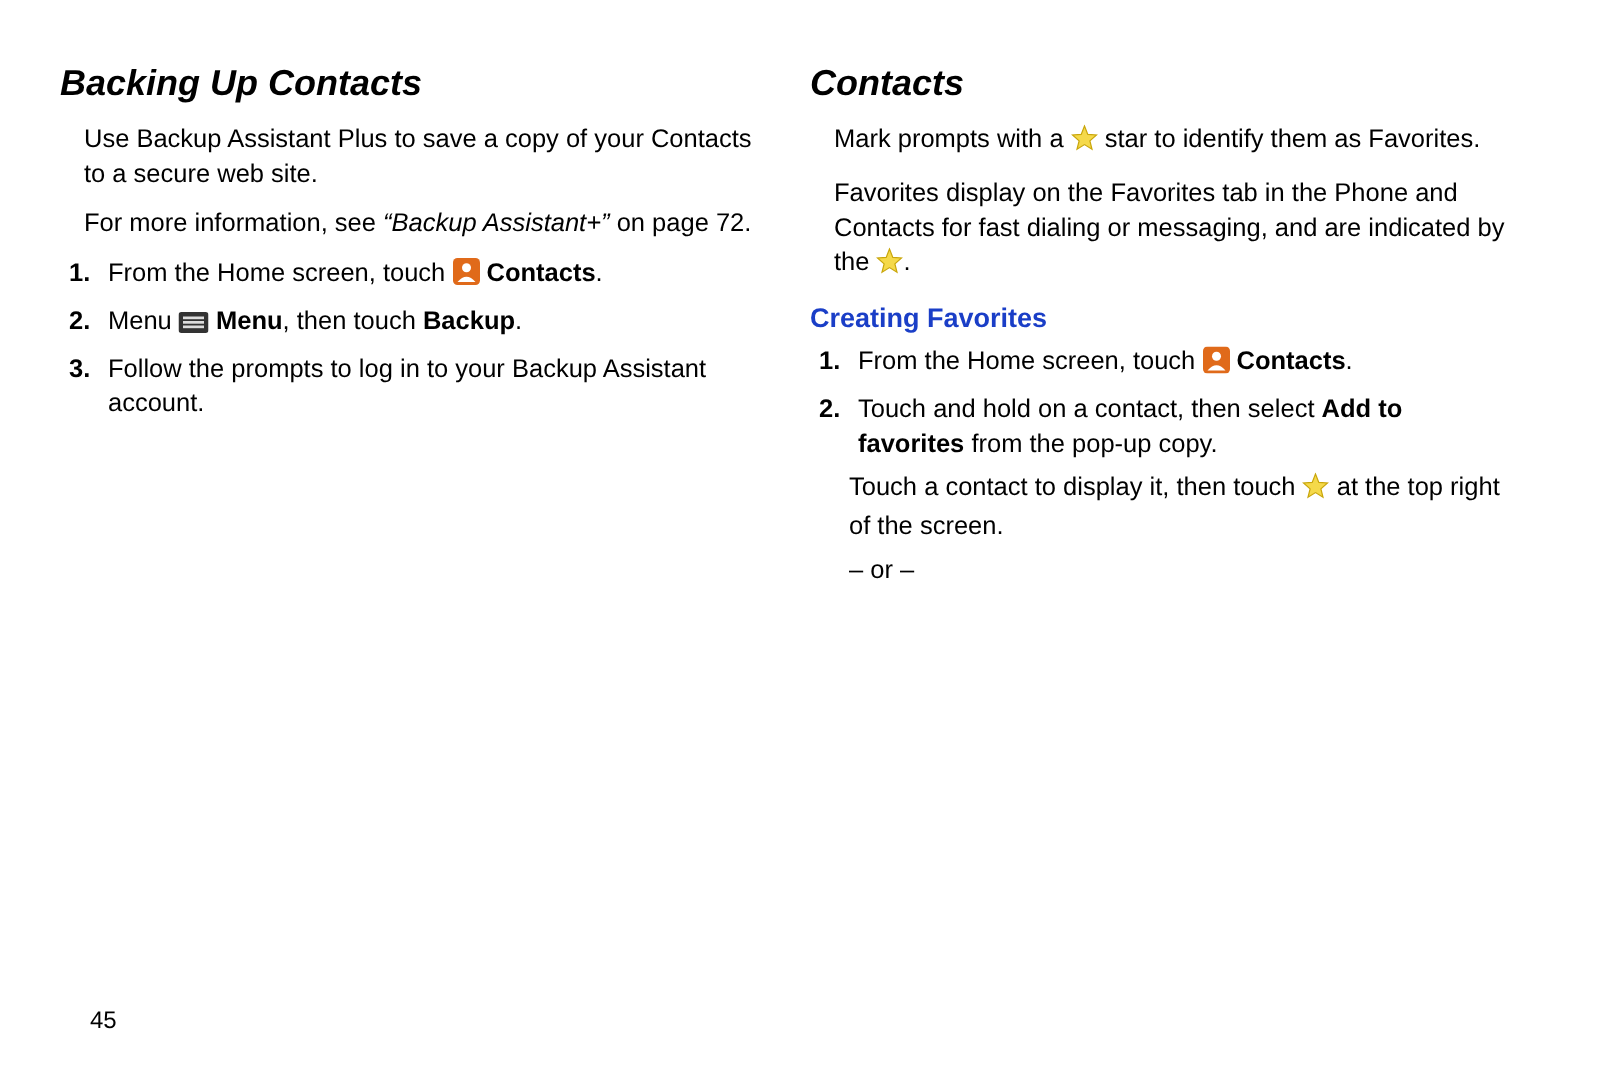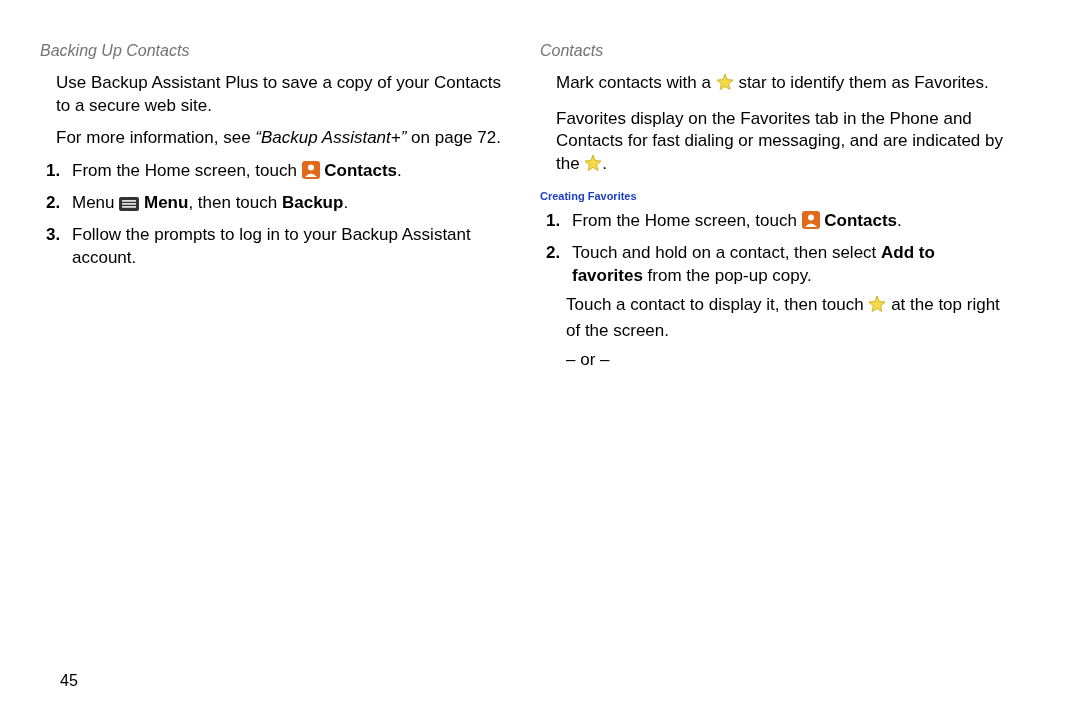--- a/index.html
+++ b/index.html
@@ -24,30 +24,30 @@
     padding-right: 20px;
     box-sizing: border-box;
     font-size: 17px;
     line-height: 1.35;
   }
   .col.right {
     padding-left: 10px;
     padding-right: 10px;
   }
   h2.section {
-    color: #737373;
+    color: #000000;
     font-style: italic;
-    font-weight: normal;
-    font-size: 16px;
+    font-weight: bold;
+    font-size: 24px;
     margin: 0 0 10px 0;
   }
   h3.subsection {
     color: #1a3ec7;
     font-weight: bold;
-    font-size: 11px;
+    font-size: 18px;
     margin: 6px 0 6px 0;
   }
   p { margin: 4px 0 10px 16px; }
   .xref { font-style: italic; }
   ol.steps {
     list-style: none;
     padding-left: 6px;
     margin: 6px 0;
     counter-reset: step;
   }
@@ -111,21 +111,21 @@
             </svg></span>
         <span class="bold"> <span>Menu</span></span><span>, then touch </span><span class="bold">Backup</span><span>.</span>
       </li>
       <li>Follow the prompts to log in to your Backup Assistant account.</li>
     </ol>
   </div>
 
   <div class="col right">
     <h2 class="section">Contacts</h2>
     <p>
-      <span>Mark contacts with a </span><span class="icon"><svg width="18" height="18">
+      <span>Mark prompts with a </span><span class="icon"><svg width="18" height="18">
             <polygon points="9,1 11.2,6.6 17,7 12.6,10.9 14,16.5 9,13.4 4,16.5 5.4,10.9 1,7 6.8,6.6" fill="#f5d94a" stroke="#c9a60b" stroke-width="0.8"></polygon>
           </svg></span><span> star to identify them as Favorites.</span>
     </p>
     <p>
       <span>Favorites display on the Favorites tab in the Phone and Contacts for fast dialing or messaging, and are indicated by the </span><span class="icon"><svg width="18" height="18">
             <polygon points="9,1 11.2,6.6 17,7 12.6,10.9 14,16.5 9,13.4 4,16.5 5.4,10.9 1,7 6.8,6.6" fill="#f5d94a" stroke="#c9a60b" stroke-width="0.8"></polygon>
           </svg></span><span>.</span>
     </p>
 
     <h3 class="subsection">Creating Favorites</h3>

